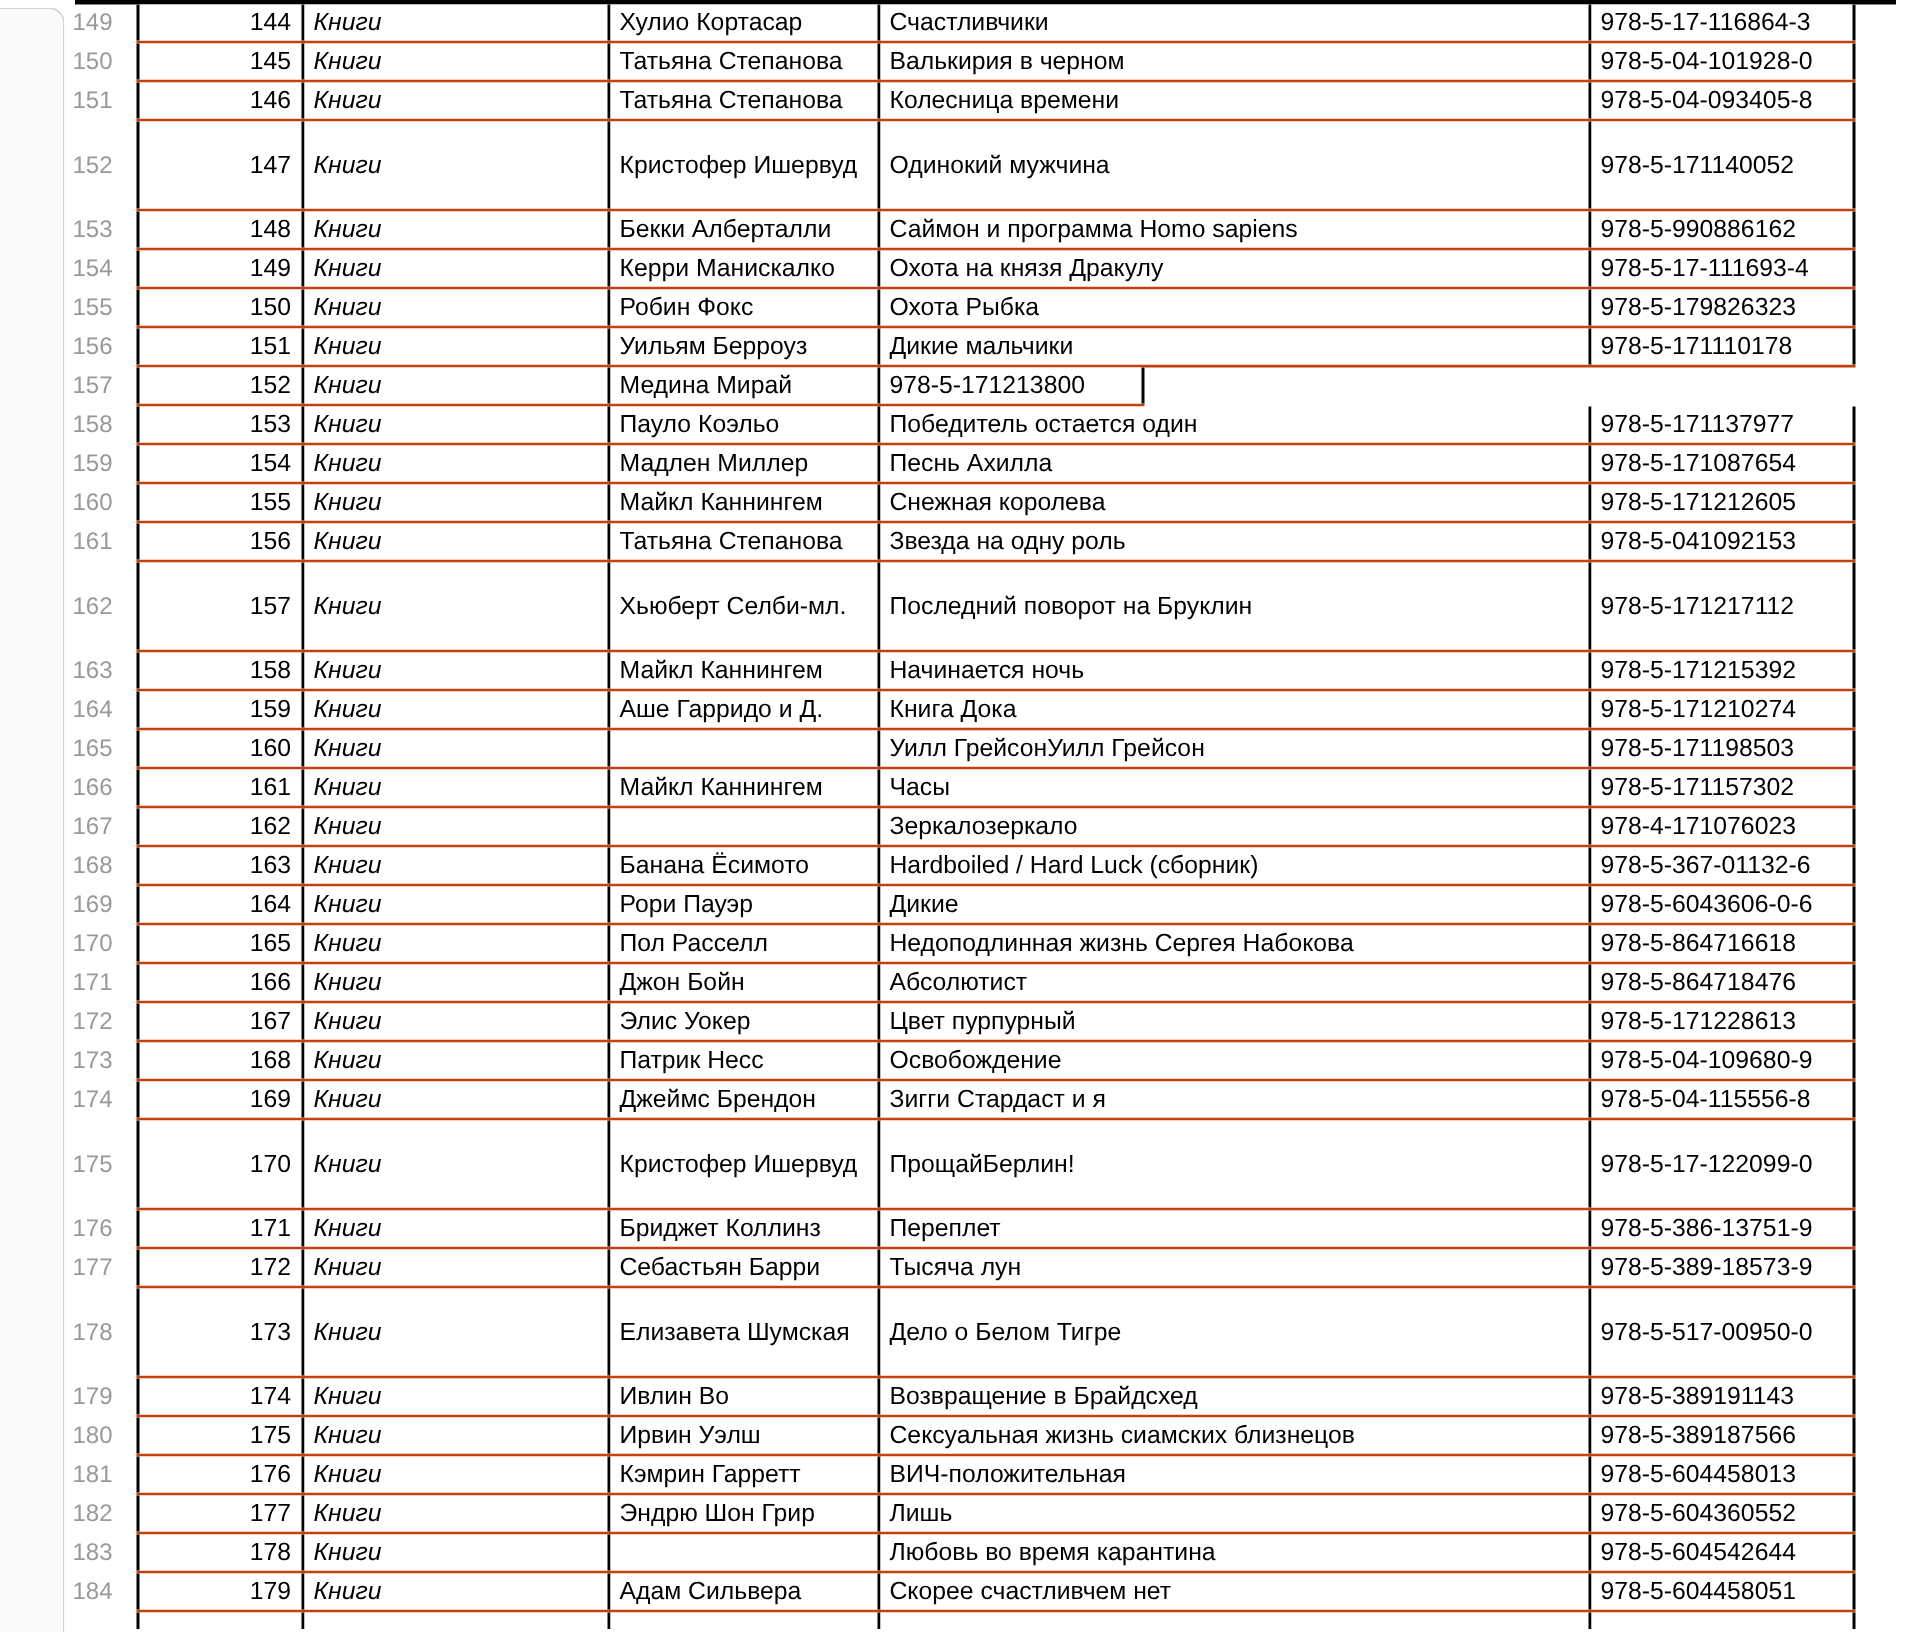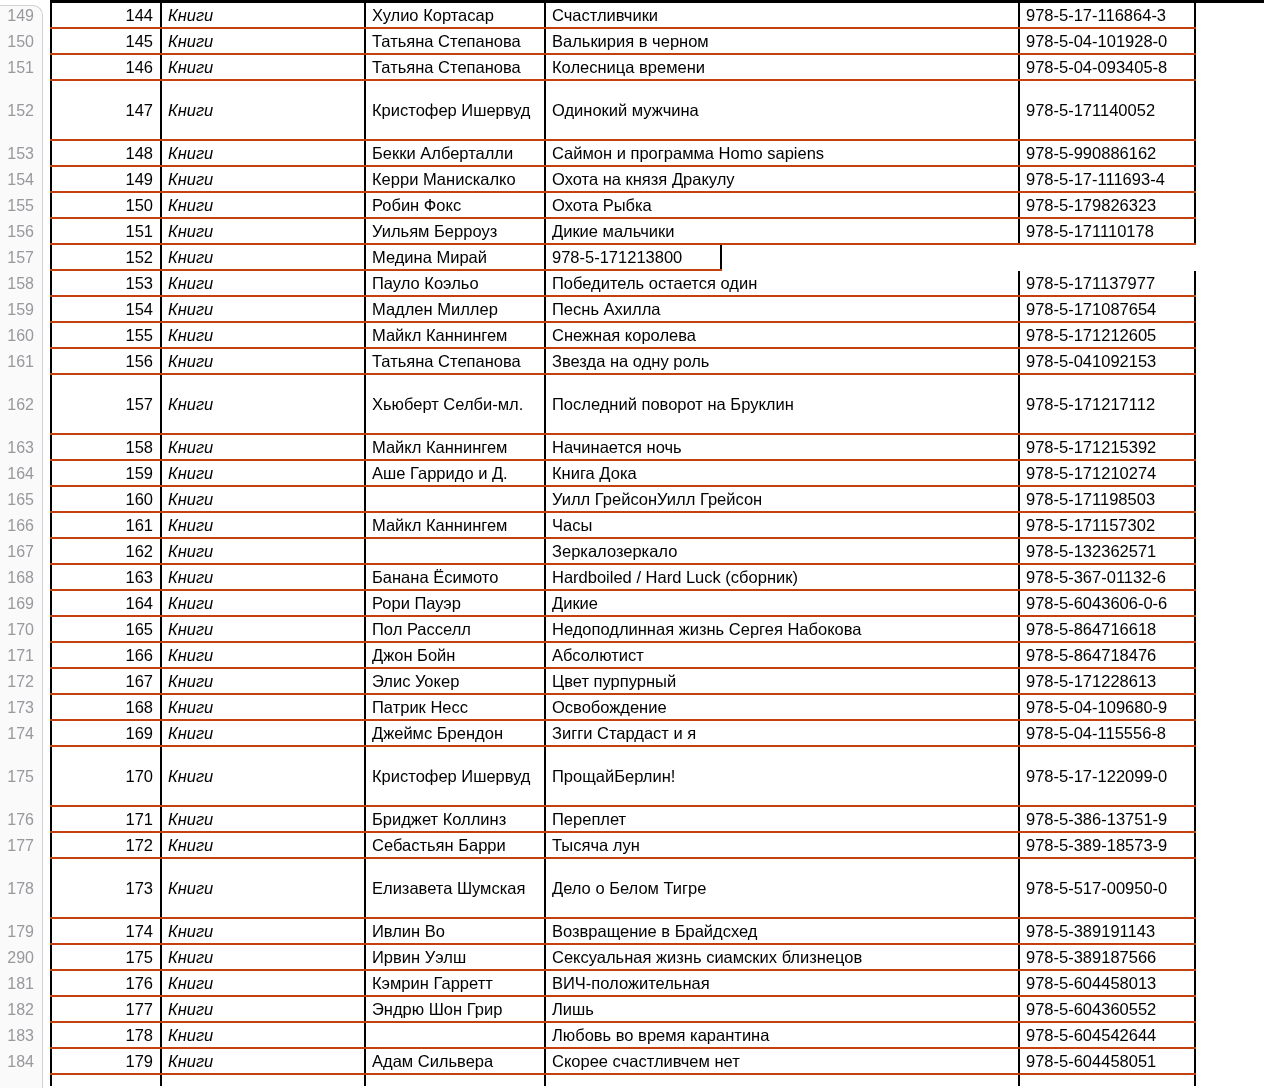--- a/index.html
+++ b/index.html
@@ -42,20 +42,21 @@
     color: #98989d;
     font-size: 16px;
     white-space: nowrap;
   }
   .gap { width: 7px; }
 
   
   .drow {
     height: 26px;
     box-sizing: border-box;
+    margin-left: 41px;
   }
   .drow .cells {
     display: flex;
     border-bottom: 2px solid #c2410c;
     box-sizing: border-box;
   }
   .drow, .drow .cells { min-height: 26px; }
   .tall .cells, .tall { min-height: 60px; height: 60px; }
   .drow { height: auto; }
 
@@ -297,21 +298,21 @@
     </div>
   </div>
       <div class="row drow">
     <div class="rl">167</div>
     <div class="gap"></div>
     <div class="cells">
       <div class="c c-id">162</div>
       <div class="c c-cat">Книги</div>
       <div class="c c-author"></div>
       <div class="c c-title">Зеркалозеркало</div>
-      <div class="c c-isbn">978-5-132362571</div>
+      <div class="c c-isbn">978-4-171076023</div>
     </div>
   </div>
       <div class="row drow">
     <div class="rl">168</div>
     <div class="gap"></div>
     <div class="cells">
       <div class="c c-id">163</div>
       <div class="c c-cat">Книги</div>
       <div class="c c-author">Банана Ёсимото</div>
       <div class="c c-title">Hardboiled / Hard Luck (сборник)</div>
@@ -433,21 +434,21 @@
     <div class="gap"></div>
     <div class="cells">
       <div class="c c-id">174</div>
       <div class="c c-cat">Книги</div>
       <div class="c c-author">Ивлин Во</div>
       <div class="c c-title">Возвращение в Брайдсхед</div>
       <div class="c c-isbn">978-5-389191143</div>
     </div>
   </div>
       <div class="row drow">
-    <div class="rl">290</div>
+    <div class="rl">180</div>
     <div class="gap"></div>
     <div class="cells">
       <div class="c c-id">175</div>
       <div class="c c-cat">Книги</div>
       <div class="c c-author">Ирвин Уэлш</div>
       <div class="c c-title">Сексуальная жизнь сиамских близнецов</div>
       <div class="c c-isbn">978-5-389187566</div>
     </div>
   </div>
       <div class="row drow">

